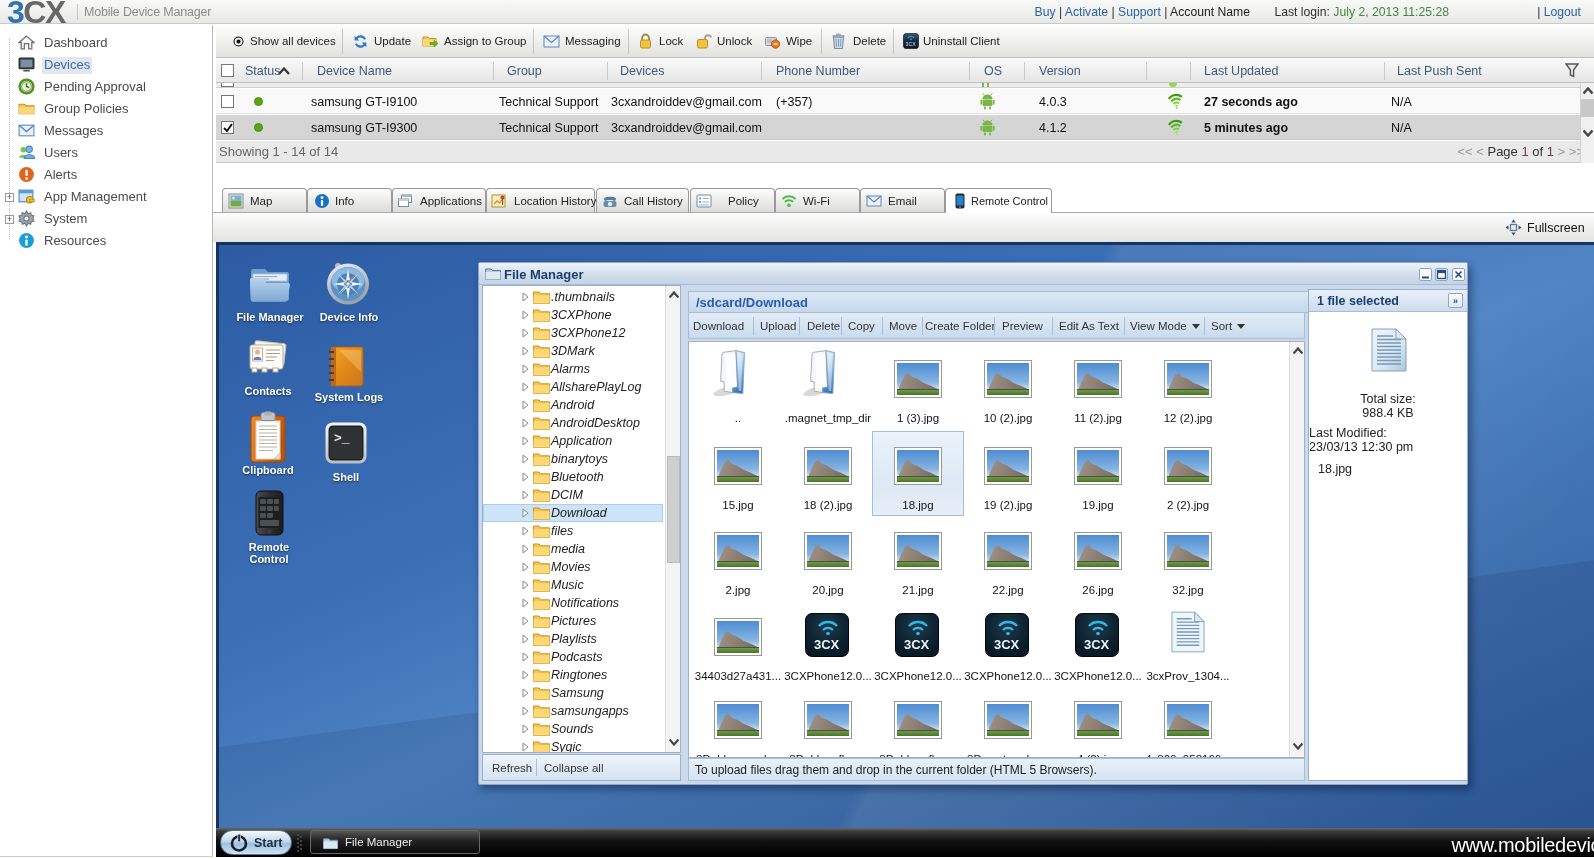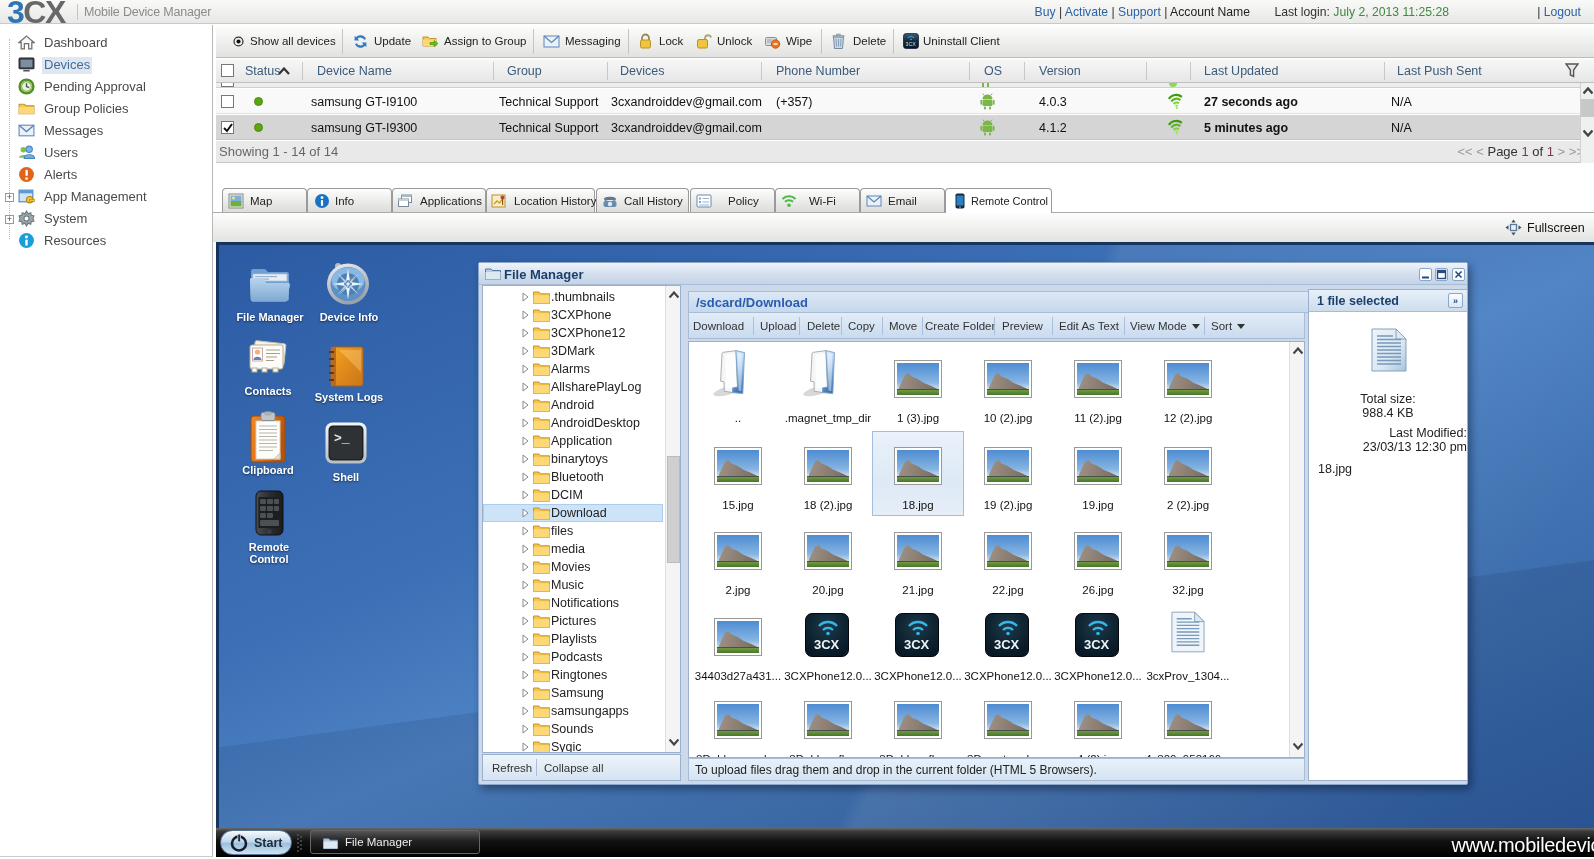--- a/index.html
+++ b/index.html
@@ -82,21 +82,21 @@
 
 #fmwin { position:absolute; left:478px; top:262px; width:990px; height:523px;
   background:#ccd9ea; border:1px solid #8aa6c8; border-radius:2px; box-shadow:3px 4px 8px rgba(0,0,20,0.4); }
 #fmtitle { position:absolute; left:0; top:0; width:100%; height:22px;
   background:linear-gradient(#f0f4fa,#d5e0ee 50%,#c4d3e6); border-bottom:1px solid #a9bcd6;
   font-size:13px; font-weight:bold; color:#1c3f6e; }
 .winbtn { position:absolute; top:5px; width:13px; height:13px; background:#fbfcfe; border:1px solid #8aa6c8; border-radius:2px;
   color:#274c7f; font-size:10px; line-height:11px; text-align:center; font-weight:bold;}
 #fmtree { position:absolute; left:3px; top:22px; width:199px; height:468px; background:#fff; border:1px solid #9ab0cc; overflow:hidden; font-size:12.5px; color:#222; }
 #fmtreesb { position:absolute; left:182px; top:0px; width:16px; height:467px; background:#f4f4f4; border-left:1px solid #ddd; }
-.titem { position:absolute; left:0; width:180px; height:18px; white-space:nowrap; }
+.titem { position:absolute; left:0; width:180px; height:18px; white-space:nowrap;font-style:italic; }
 .titem .nm { position:absolute; left:68px; top:2px; }
 #fmbotl { position:absolute; left:3px; top:491px; width:199px; height:27px; background:linear-gradient(#eef4fa,#d5e3f1); border:1px solid #9ab0cc; font-size:11.5px; color:#333; }
 #fmmain { position:absolute; left:209px; top:22px; width:617px; height:496px; }
 #fmpath { position:absolute; left:0; top:6px; width:725px; height:22px; background:linear-gradient(#dce8f5,#c6d8ec); border:1px solid #a9bcd6;
   font-size:13px; font-weight:bold; color:#2a5db0; }
 #fmtools { position:absolute; left:0; top:28px; width:617px; height:26px; background:linear-gradient(#e2ecf7,#cadbee); border:1px solid #a9bcd6; border-top:none;
   font-size:11.5px; color:#333; }
 .ftsep { position:absolute; top:4px; width:1px; height:18px; background:#aabedb; }
 .ftool { position:absolute; top:7px; white-space:nowrap; }
 #fmlist { position:absolute; left:0; top:56px; width:617px; height:417px; background:#fff; border:1px solid #9ab0cc; overflow:hidden; }
@@ -456,21 +456,21 @@
         <path d="M6.5 5.5 L13 5.5 M6.5 9 L13 9 M3 12 L13 12" stroke="#9ab4cc" stroke-width="1.2"></path>
       </svg>
     <span class="tlbl" style="left:27px;padding-left:10px;">Policy</span>
     </div>
   <div class="tab" style="left:562px;width:85px;">
     <svg class="ticn" style="left:5px;" viewBox="0 0 16 16">
         <path d="M1.5 6 A9.2 9.2 0 0 1 14.5 6" fill="none" stroke="#4db848" stroke-width="2"></path>
         <path d="M4 8.8 A5.7 5.7 0 0 1 12 8.8" fill="none" stroke="#4db848" stroke-width="2"></path>
         <circle cx="8" cy="12.3" r="1.8" fill="#4db848"></circle>
       </svg>
-    <span class="tlbl" style="left:27px;margin-left:6px;">Wi-Fi</span>
+    <span class="tlbl" style="left:27px;">Wi-Fi</span>
     </div>
   <div class="tab" style="left:647px;width:85px;">
     <svg class="ticn" style="left:5px;" viewBox="0 0 16 16">
         <rect x="1" y="3" width="14" height="10" fill="#eaf1fa" stroke="#5b87b8"></rect>
         <path d="M1 3 L8 9 L15 3" fill="none" stroke="#5b87b8" stroke-width="1.2"></path>
       </svg>
     <span class="tlbl" style="left:27px;">Email</span>
     </div>
   <div class="tab active" style="left:732px;width:107px;font-size:11px;">
     <svg class="ticn" style="left:6px;" viewBox="0 0 16 16">
@@ -1281,21 +1281,21 @@
         </g>
       <defs>
           <linearGradient id="docg" x1="0" y1="0" x2="1" y2="1">
             <stop offset="0" stop-color="#eef5fb"></stop>
             <stop offset="0.6" stop-color="#d8e8f4"></stop>
             <stop offset="1" stop-color="#a8c4dc"></stop>
           </linearGradient>
         </defs>
     </svg>
     <div style="position:absolute;left:0;top:102px;width:100%;text-align:center;">Total size:<br>988.4 KB</div>
-    <div style="position:absolute;left:0;top:136px;width:100%;text-align:right;">Last Modified:<br>23/03/13 12:30 pm</div>
+    <div style="position:absolute;left:0;top:136px;width:100%;text-align:left;">Last Modified:<br>23/03/13 12:30 pm</div>
     <div style="position:absolute;left:9px;top:172px;">18.jpg</div>
   </div>
 </div>
 
 <div id="taskbar">
   <div id="startbtn">
     <svg style="position:absolute;left:8px;top:2px;" width="20" height="20" viewBox="0 0 20 20">
         <circle cx="10" cy="10.5" r="7" fill="none" stroke="#16202c" stroke-width="2.6"></circle>
         <rect x="8.8" y="1" width="2.6" height="8" rx="1.2" fill="#16202c" stroke="#cfe0ee" stroke-width="0.8"></rect>
       </svg>

